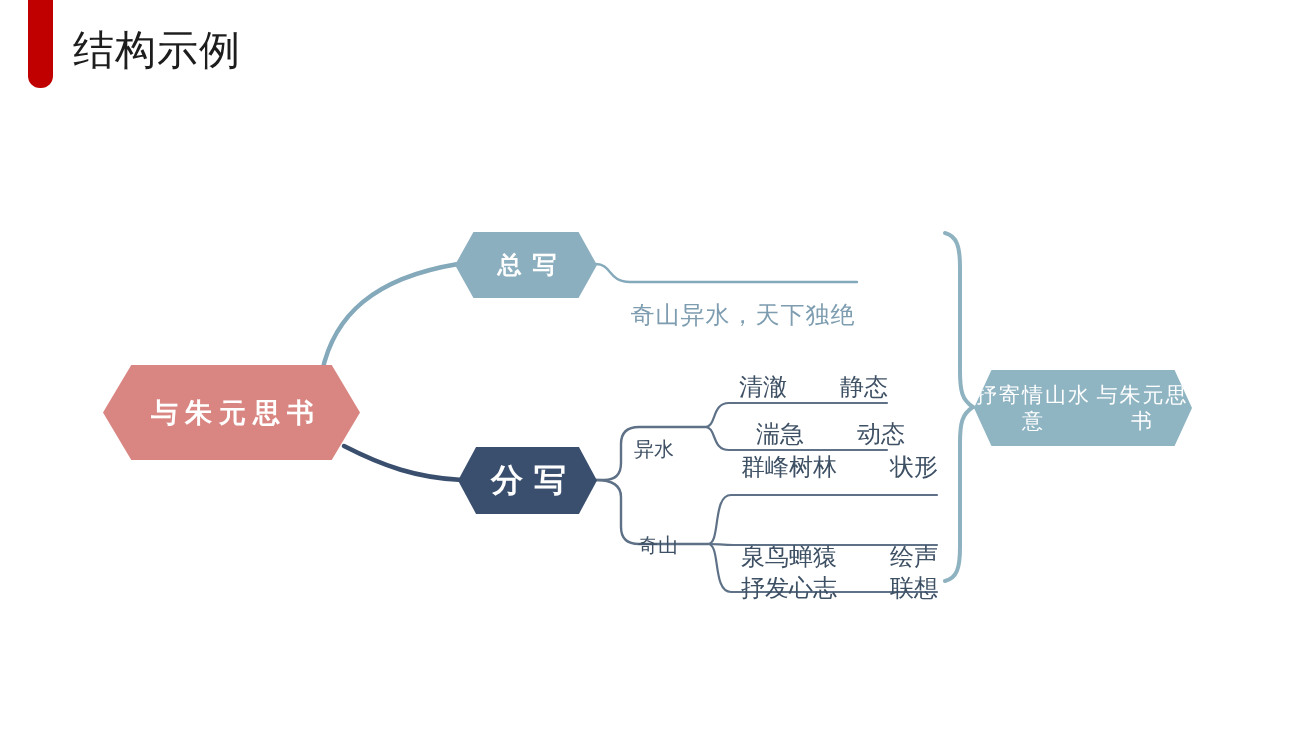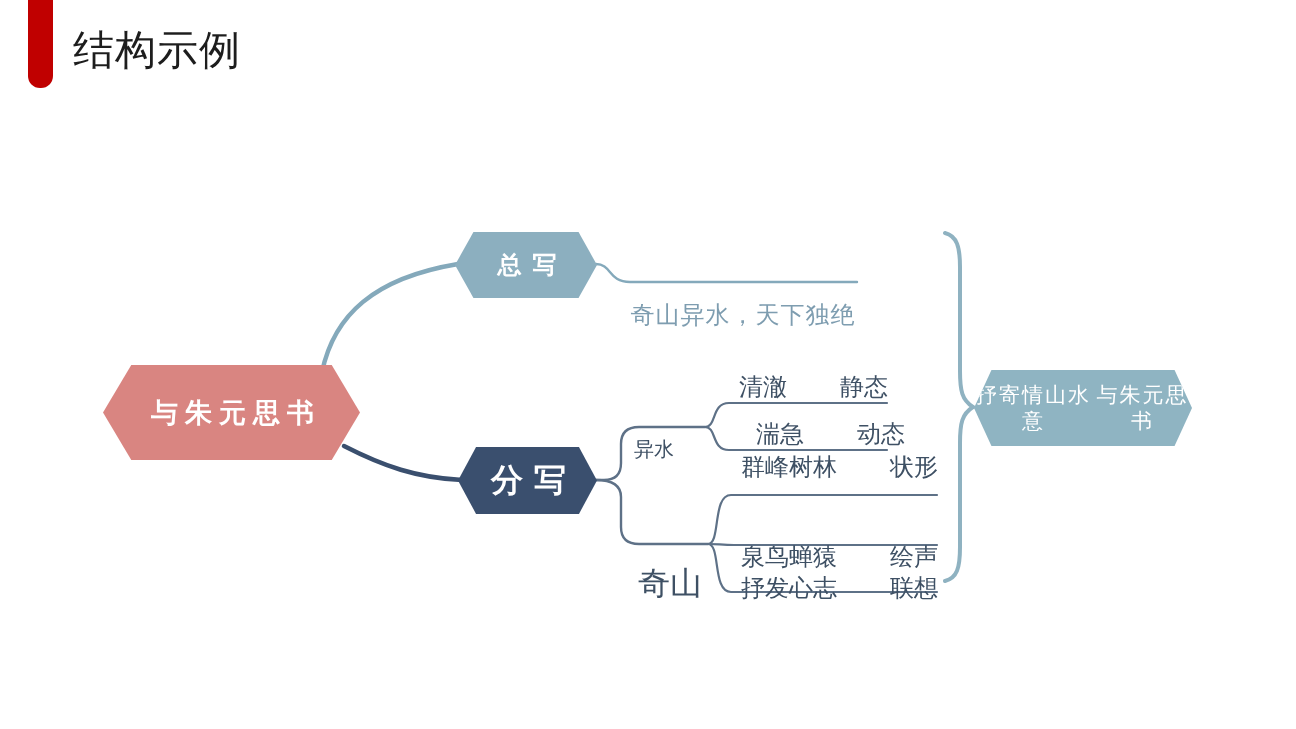--- a/index.html
+++ b/index.html
@@ -54,21 +54,21 @@
   }
   .serif-text{
     position:absolute; font-family:"Liberation Serif","DejaVu Serif",serif;
     color:var(--leaf-text); white-space:nowrap;margin-top:48px;
   }
   #note-text{
     left:628px; top:251px; width:230px; font-size:24px; text-align:center;
     letter-spacing:1px; color:var(--note-text);
   }
   #water-label{left:634px; top:388px; font-size:20px;}
-  #mountain-label{left:638px; top:514px; font-size:32px;}
+  #mountain-label{left:638px; top:484px; font-size:20px;}
   .leaf-row{
     position:absolute; display:flex; justify-content:space-between;
     box-sizing:border-box; font-family:"Liberation Serif","DejaVu Serif",serif;
     color:var(--leaf-text); font-size:24px; height:27px; line-height:27px;
   }
   #water-row-0{left:714px; top:374px; width:174px; padding-left:25px;}
   #water-row-1{left:731px; top:421px; width:174px; padding-left:25px;}
   #mountain-row-0{left:724px; top:454px; width:214px; padding-left:17px;}
   #mountain-row-1{left:724px; top:516px; width:214px; padding-left:17px;margin-top:28px;}
   #mountain-row-2{left:724px; top:563px; width:214px; padding-left:17px;margin-top:12px;}

